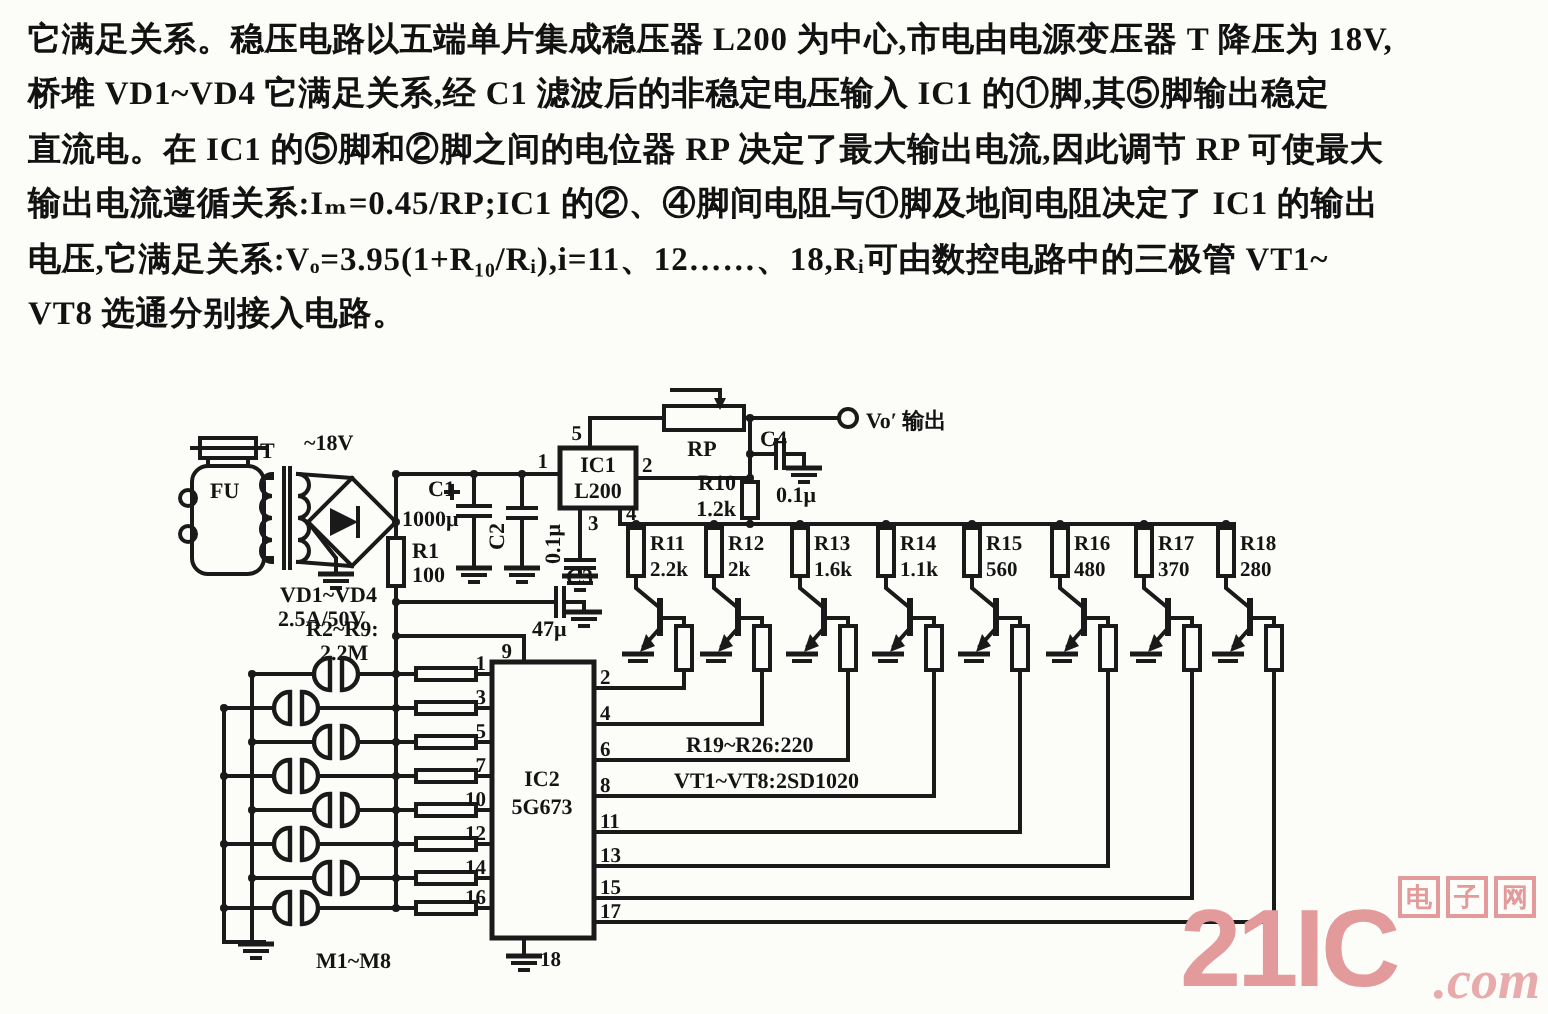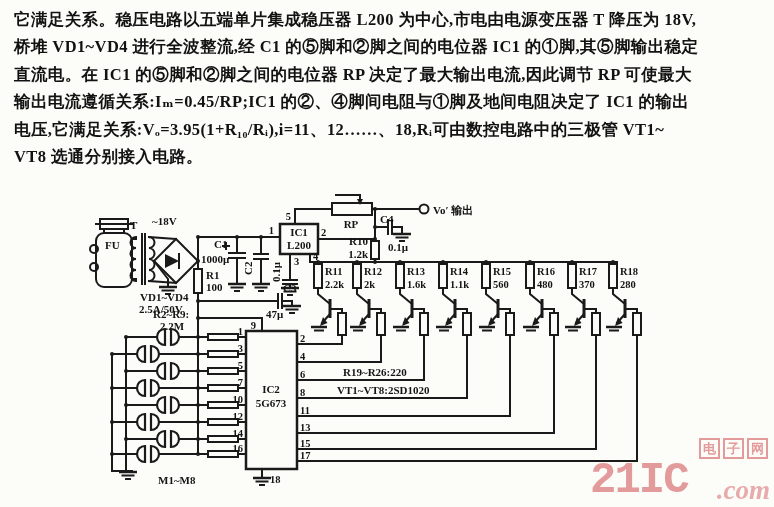--- a/index.html
+++ b/index.html
@@ -13,34 +13,34 @@
   svg .w{stroke:#1a1a1a;stroke-width:2;fill:none;stroke-linecap:square;}
   svg .w25{stroke:#1a1a1a;stroke-width:2.5;fill:none;}
   svg .w3{stroke:#1a1a1a;stroke-width:3;fill:none;}
   svg .f{fill:#1a1a1a;stroke:none;}
   svg .pad{stroke:#1a1a1a;stroke-width:2.2;fill:#fcfcf9;}
   svg text{font-family:"Liberation Serif","DejaVu Serif",serif;font-size:11px;font-weight:600;
            fill:#141414;stroke:none;}
   svg text.t10{font-size:10.5px;}
   svg .dot{fill:#1a1a1a;stroke:none;}
   .wm{position:absolute;right:4px;bottom:5px;width:180px;height:64px;color:#e39a9a;}
-  .wm-big{position:absolute;left:0;bottom:0;font-size:44px;font-weight:bold;
-          font-family:Liberation Mono, monospace;letter-spacing:-2px;line-height:1;}
+  .wm-big{position:absolute;left:0;bottom:0;font-size:55px;font-weight:bold;
+          font-family:Liberation Sans, sans-serif;letter-spacing:-2px;line-height:1;}
   .wm-cn{position:absolute;right:2px;top:0;display:flex;gap:3px;}
   .wm-cn span{display:inline-block;width:17px;height:17px;border:2px solid #e39a9a;
               font-size:13px;line-height:17px;text-align:center;font-weight:bold;}
   .wm-com{position:absolute;right:0;bottom:-4px;font-size:27px;font-weight:bold;font-style:italic;
           font-family:Liberation Serif, serif;color:#e8abab;}
 </style>
 </head>
 <body>
 
 <div class="intro">
   <div class="ln">它满足关系。稳压电路以五端单片集成稳压器 L200 为中心,市电由电源变压器 T 降压为 18V,</div>
-  <div class="ln">桥堆 VD1~VD4 进行全波整流,经 C1 的⑤脚和②脚之间的电位器 IC1 的①脚,其⑤脚输出稳定</div>
+  <div class="ln">桥堆 VD1~VD4 它满足关系,经 C1 滤波后的非稳定电压输入 IC1 的①脚,其⑤脚输出稳定</div>
   <div class="ln">直流电。在 IC1 的⑤脚和②脚之间的电位器 RP 决定了最大输出电流,因此调节 RP 可使最大</div>
   <div class="ln">输出电流遵循关系:Iₘ=0.45/RP;IC1 的②、④脚间电阻与①脚及地间电阻决定了 IC1 的输出</div>
   <div class="ln">电压,它满足关系:Vₒ=3.95(1+R₁₀/Rᵢ),i=11、12……、18,Rᵢ可由数控电路中的三极管 VT1~</div>
   <div class="ln">VT8 选通分别接入电路。</div>
 </div>
 
 <svg width="774" height="320" viewBox="0 0 774 320">
   <defs>
     <g id="gnd">
       <line class="w25" x1="-9" y1="0" x2="9" y2="0"></line>

